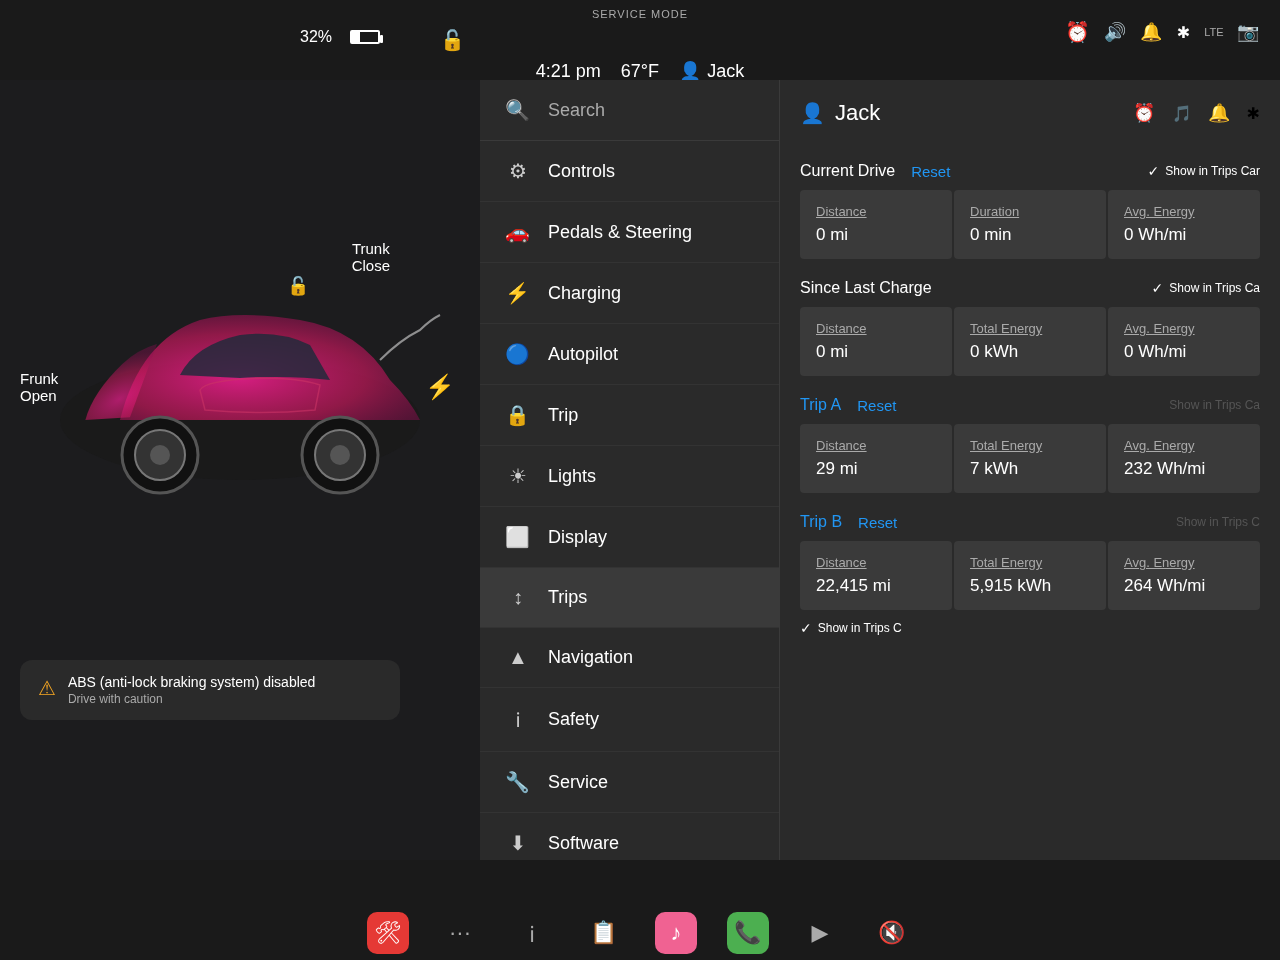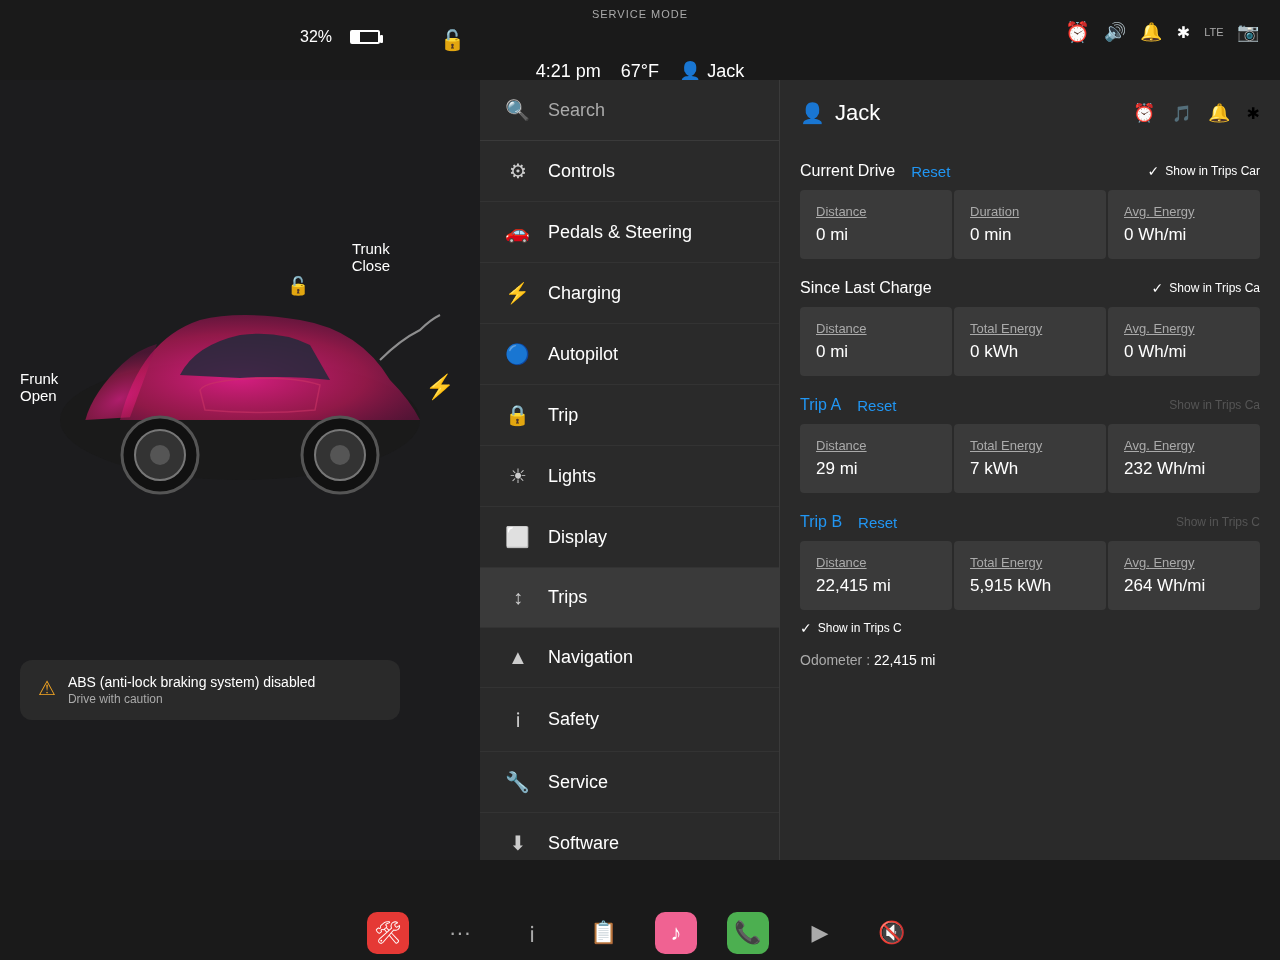--- a/index.html
+++ b/index.html
@@ -702,24 +702,20 @@
         <div class="data-value-main">264 Wh/mi</div>
       </div>
     </div>
   </div>
 
   <div style="display:flex;align-items:center;gap:6px;margin-top:-10px;margin-bottom:16px;">
     <span style="color:#fff;font-size:14px;">✓</span>
     <span style="color:#fff;font-size:12px;">Show in Trips C</span>
   </div>
 
-  <div class="odometer-row">
-    <span>Odometer :</span>
-    <span class="odometer-value">22,415 mi</span>
-  </div>
 </div>
 
 <div class="alert-strip">
   <span class="alert-strip-text">7SAYGDEE7NA010219</span>
   <span class="alert-strip-text">GTW LOCKED</span>
   <span class="alert-strip-text">ALERTS TO CHECK: 30</span>
 </div>
 
 <div class="bottom-bar">
 

